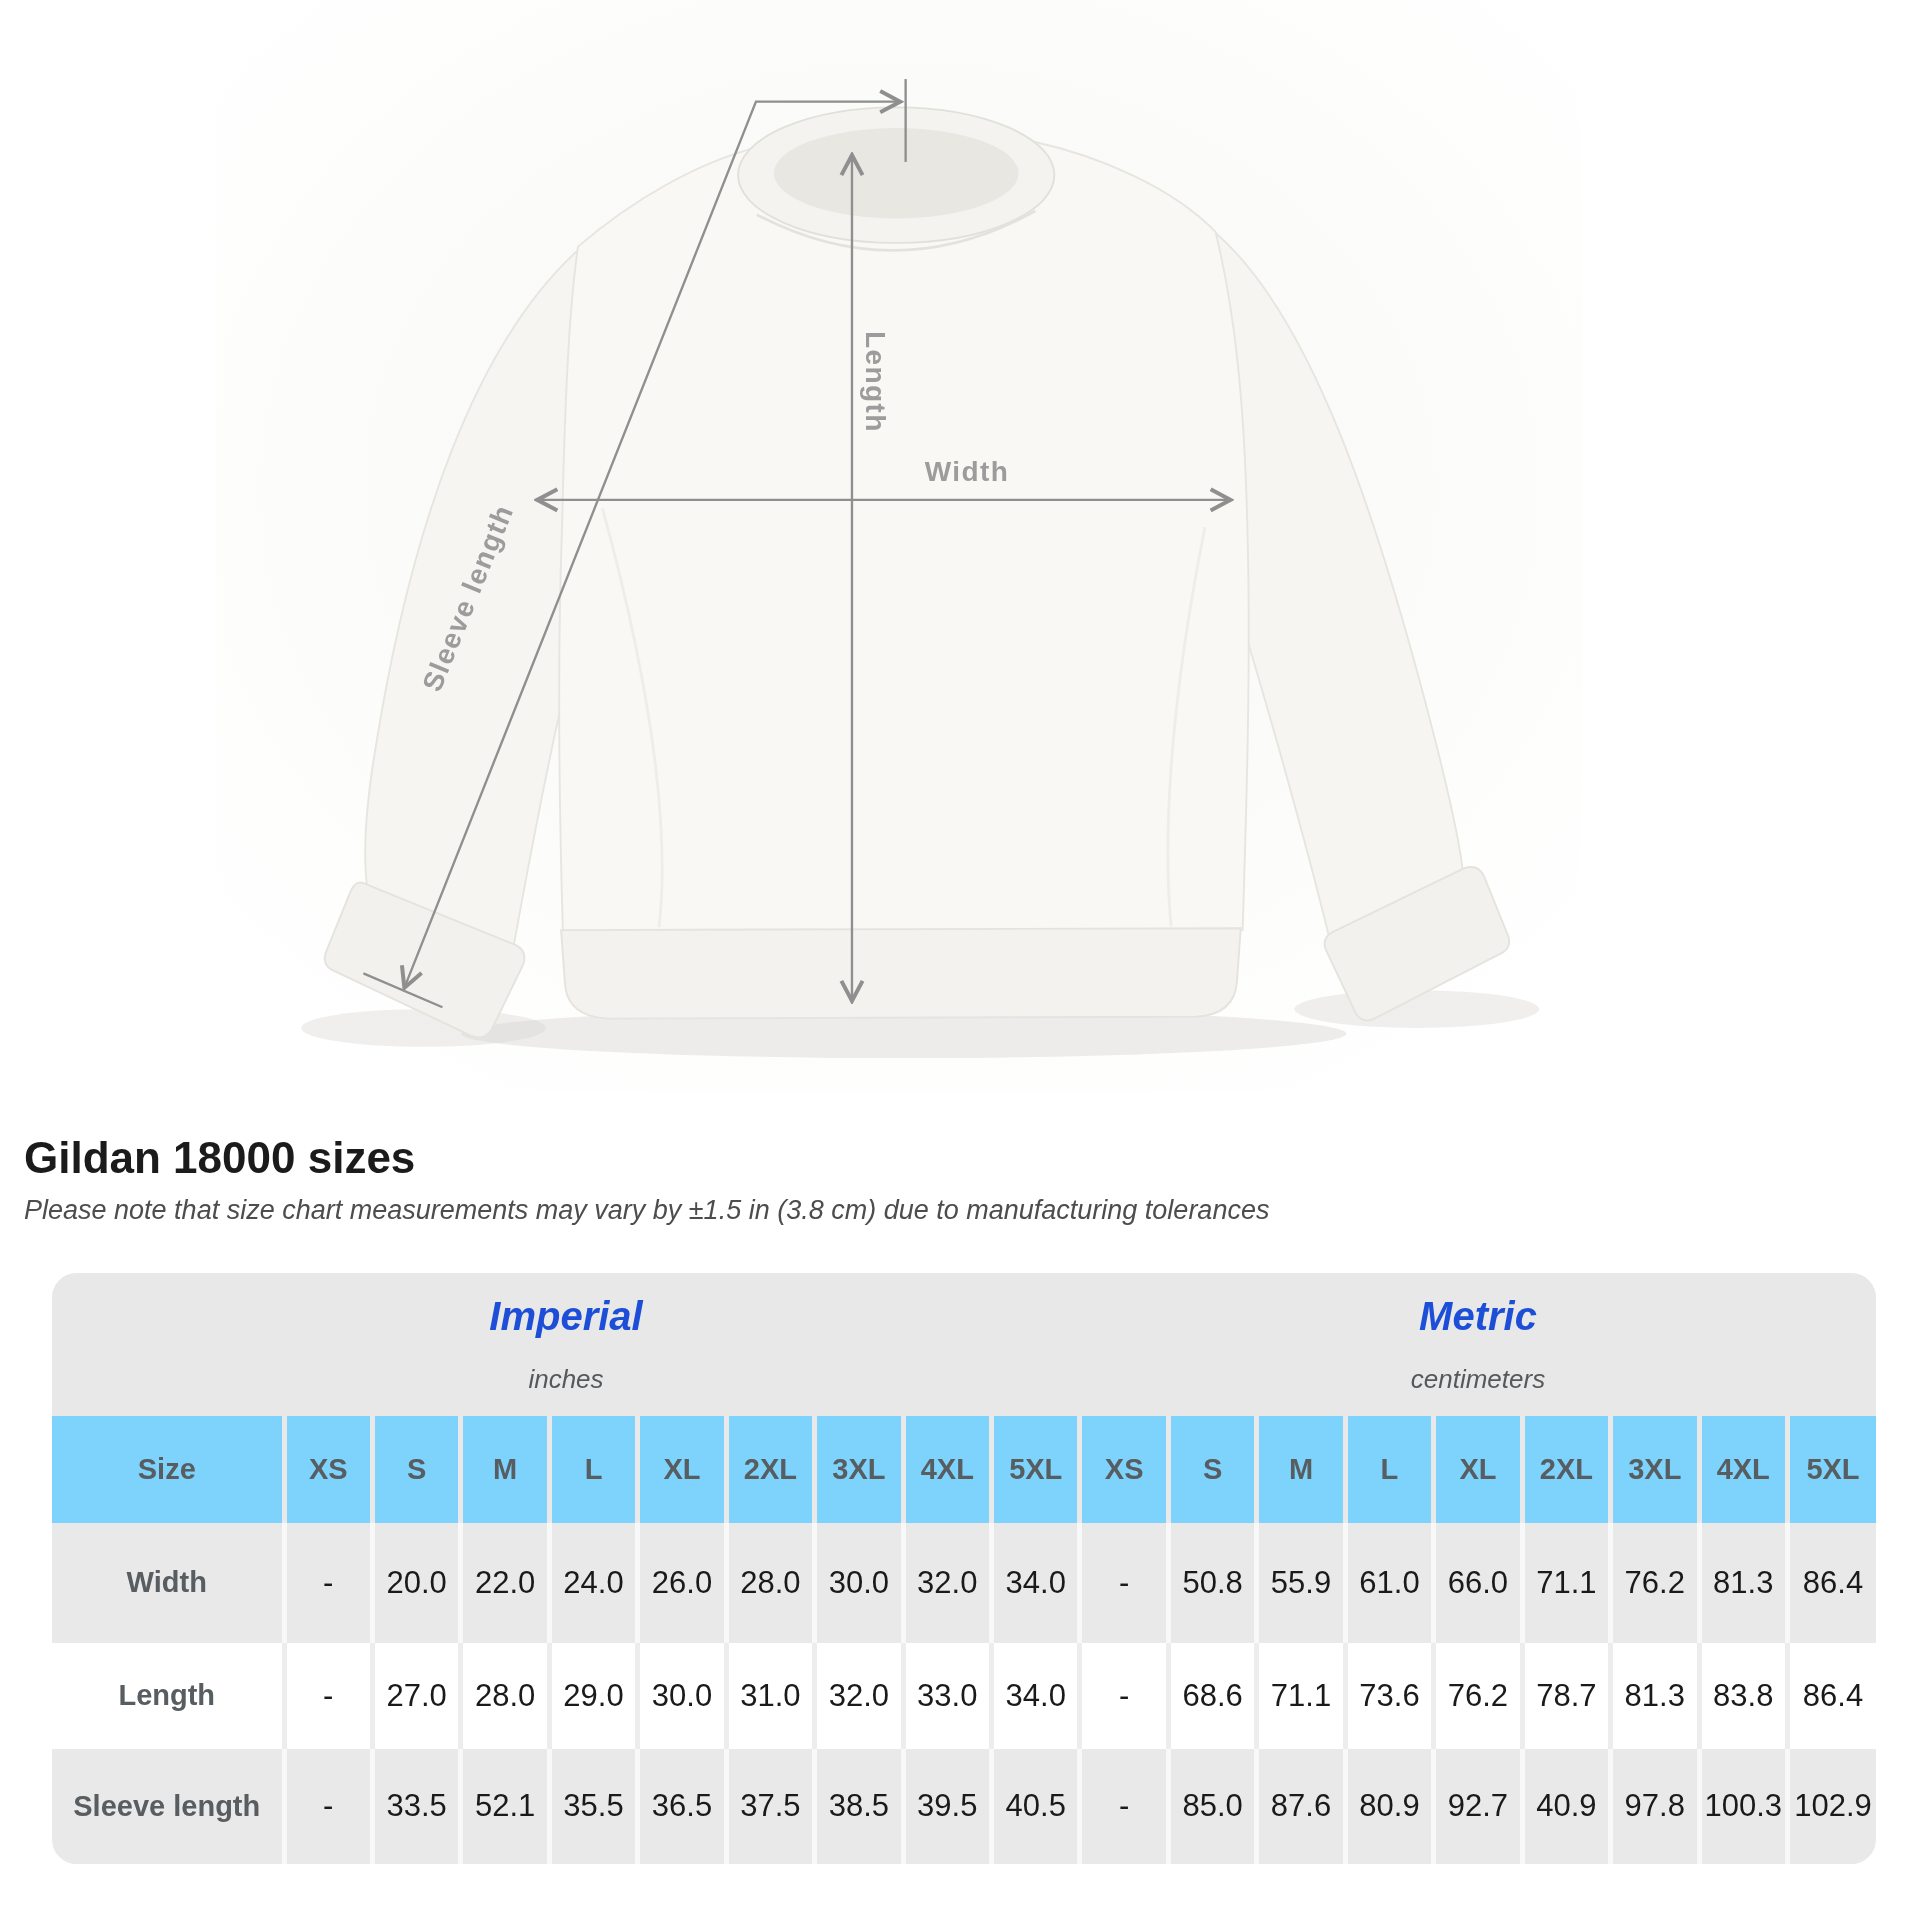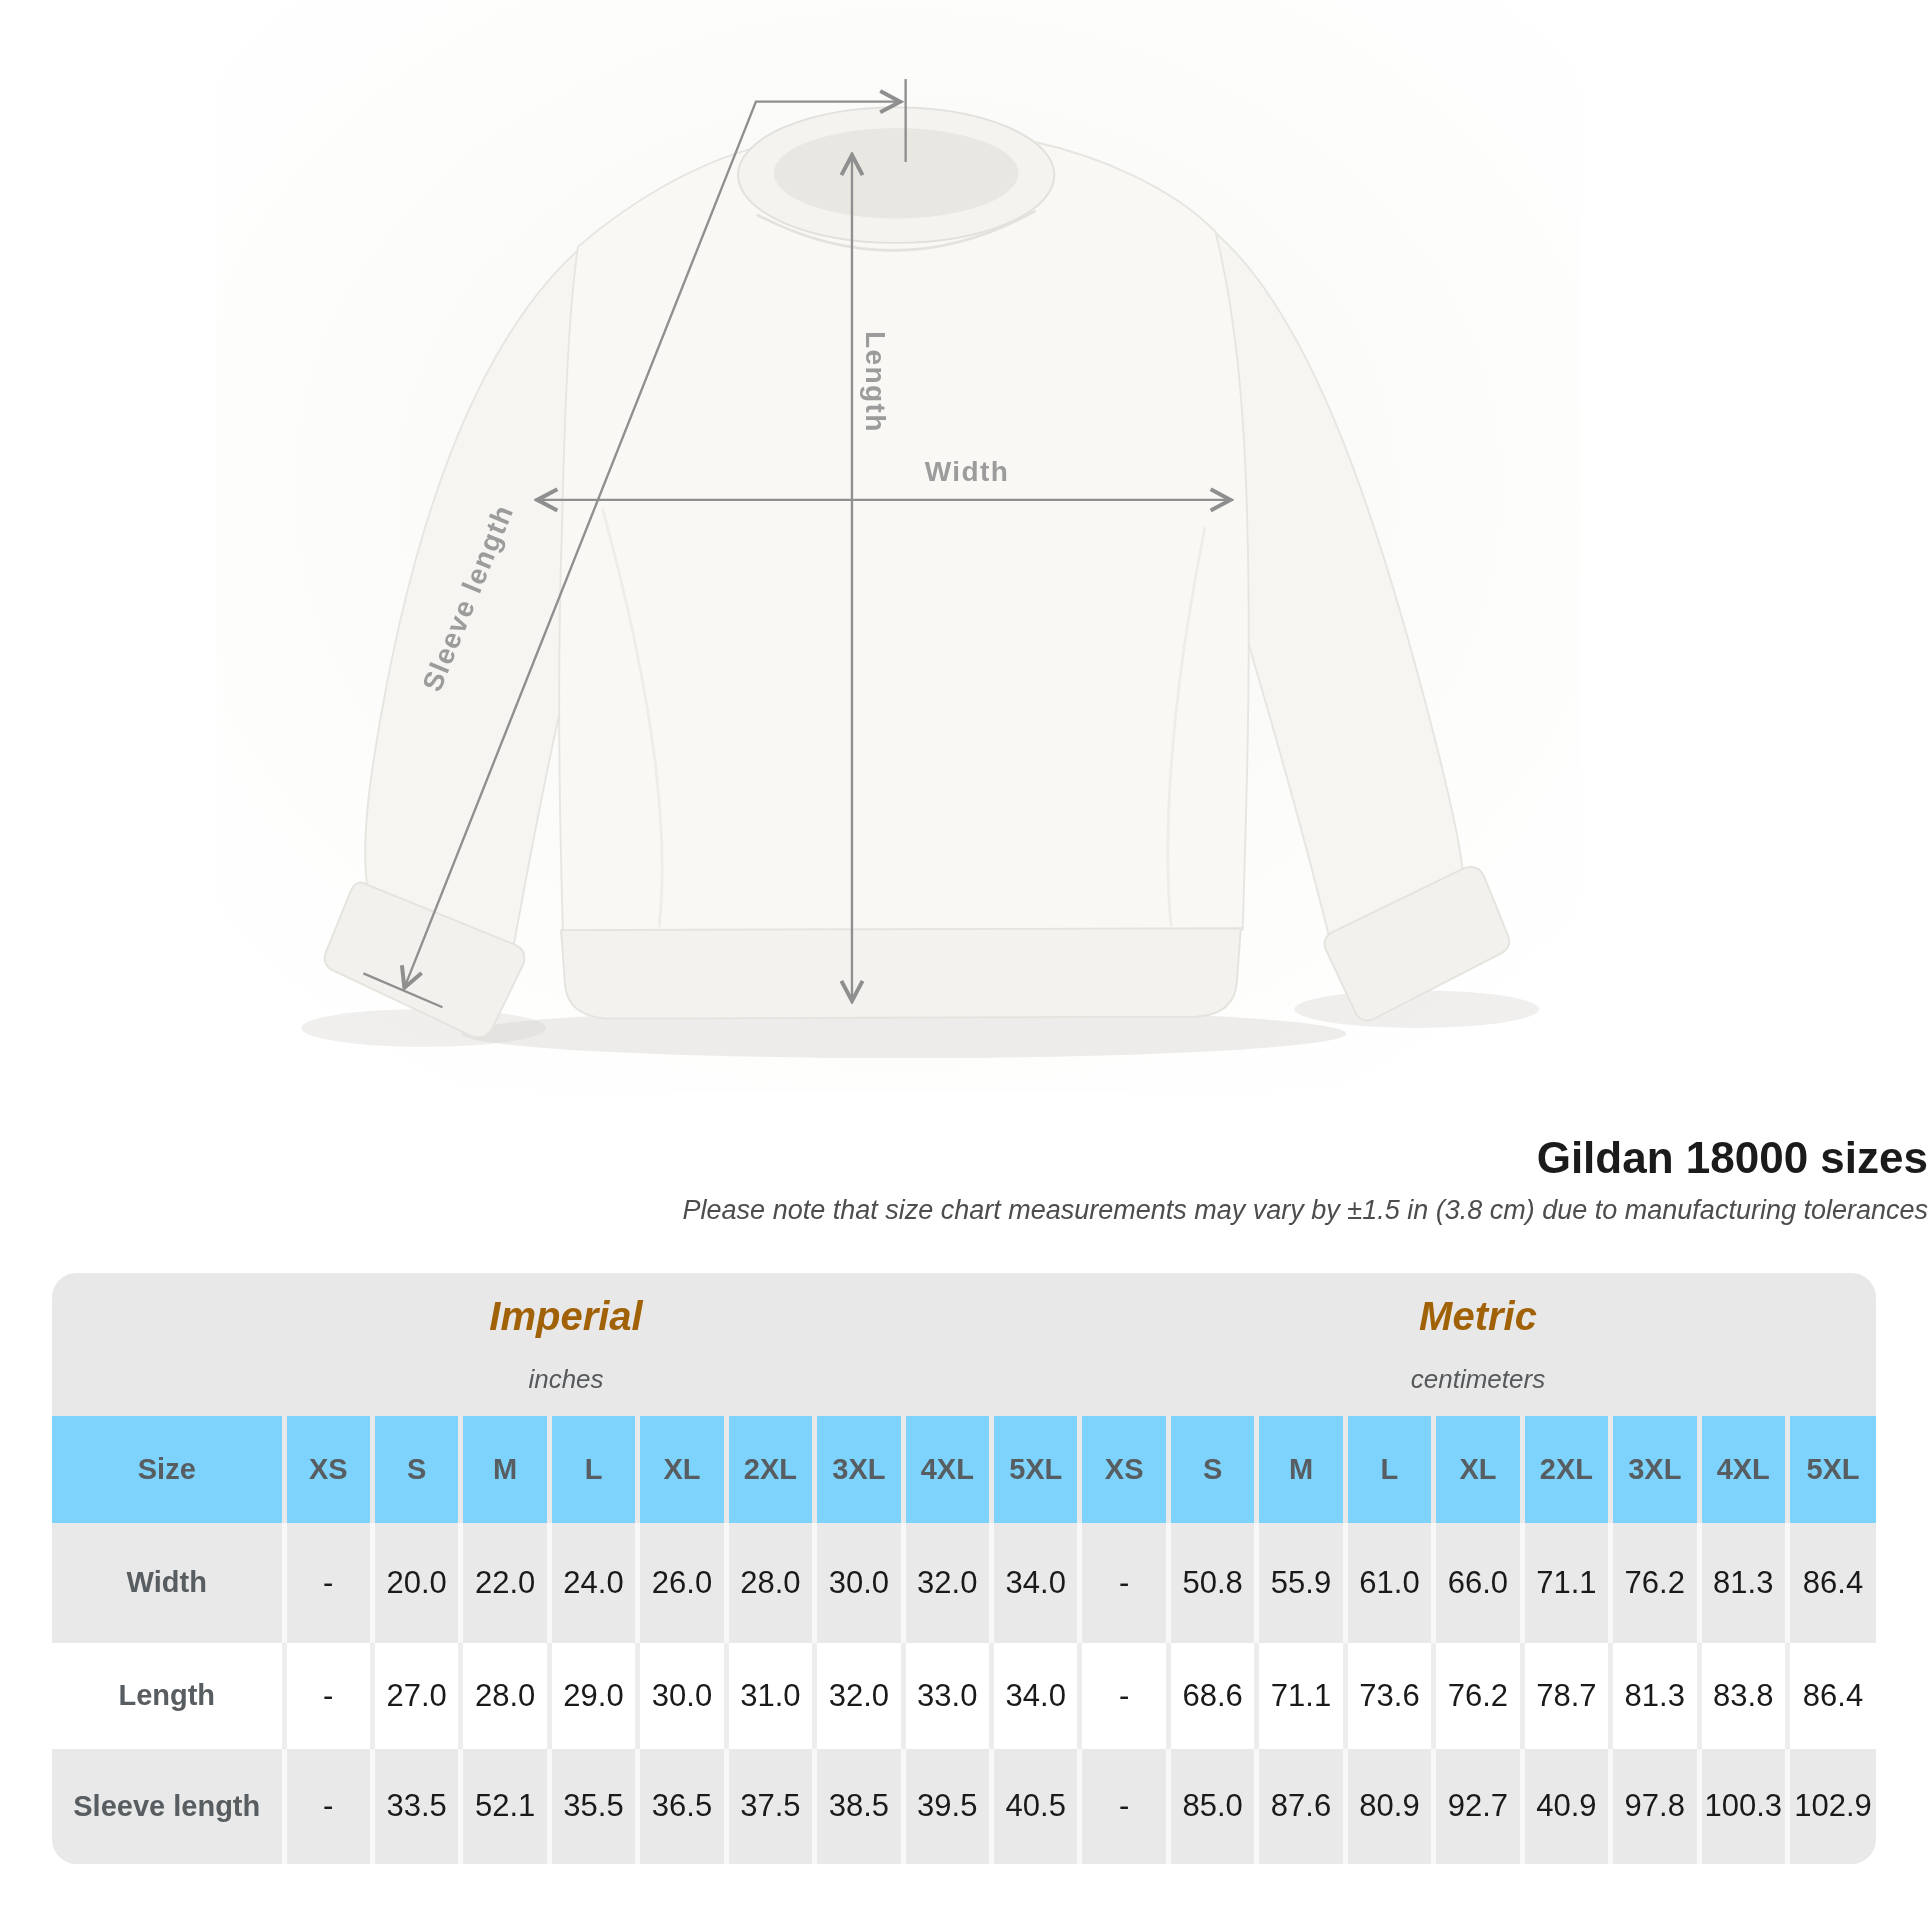--- a/index.html
+++ b/index.html
@@ -12,30 +12,30 @@
   .hero{position:relative;width:1928px;height:1092px;}
   .hero svg{position:absolute;left:0;top:0;}
   .mlabel{
     position:absolute;color:#9c9c9c;font-weight:bold;font-size:28px;
     letter-spacing:1.4px;white-space:nowrap;
   }
   .lbl-length{left:891px;top:331px;transform:rotate(90deg);transform-origin:0 0;}
   .lbl-width{left:899px;top:456px;width:136px;text-align:center;}
   .lbl-sleeve{left:369px;top:582px;transform:rotate(-68deg);}
   
-  .titles{text-align:right;}
+  .titles{text-align:left;padding-left:24px;}
   .titles h1{margin:41px 0 0;font-size:44px;line-height:1.15;font-weight:bold;color:#1b1b1b;}
   .titles p{margin:11.3px 0 0;font-size:27px;font-style:italic;color:#4d4d4d;}
   
   .table-wrap{margin:47px 52px 0;border-radius:24.5px;overflow:hidden;}
   table{width:100%;border-collapse:collapse;table-layout:fixed;}
   col.size-col{width:232px;}
   th,td{text-align:center;vertical-align:middle;padding:0;font-weight:normal;}
   tr.group-row th{background:#e8e8e8;height:143px;}
-  .group-name{font-size:40px;font-weight:bold;font-style:italic;color:#a16207;}
+  .group-name{font-size:40px;font-weight:bold;font-style:italic;color:#1d4ed8;}
   .group-unit{font-size:26px;font-style:italic;color:#55595c;margin-top:25px;}
   tr.head-row{height:107px;}
   tr.head-row th{background:#7dd3fc;font-size:29px;font-weight:bold;color:#575d60;}
   tr.head-row th + th{border-left:5.6px solid #e9e9e9;}
   tr.data-row th{font-size:29px;font-weight:bold;color:#575d60;}
   tr.data-row td{font-size:31px;color:#1a1a1a;}
   tr.gray th, tr.gray td{background:#e9e9e9;}
   tr.white th, tr.white td{background:#ffffff;}
   tr.gray td{border-left:5.6px solid #f8f8f8;}
   tr.white td{border-left:5.6px solid #ededed;}

